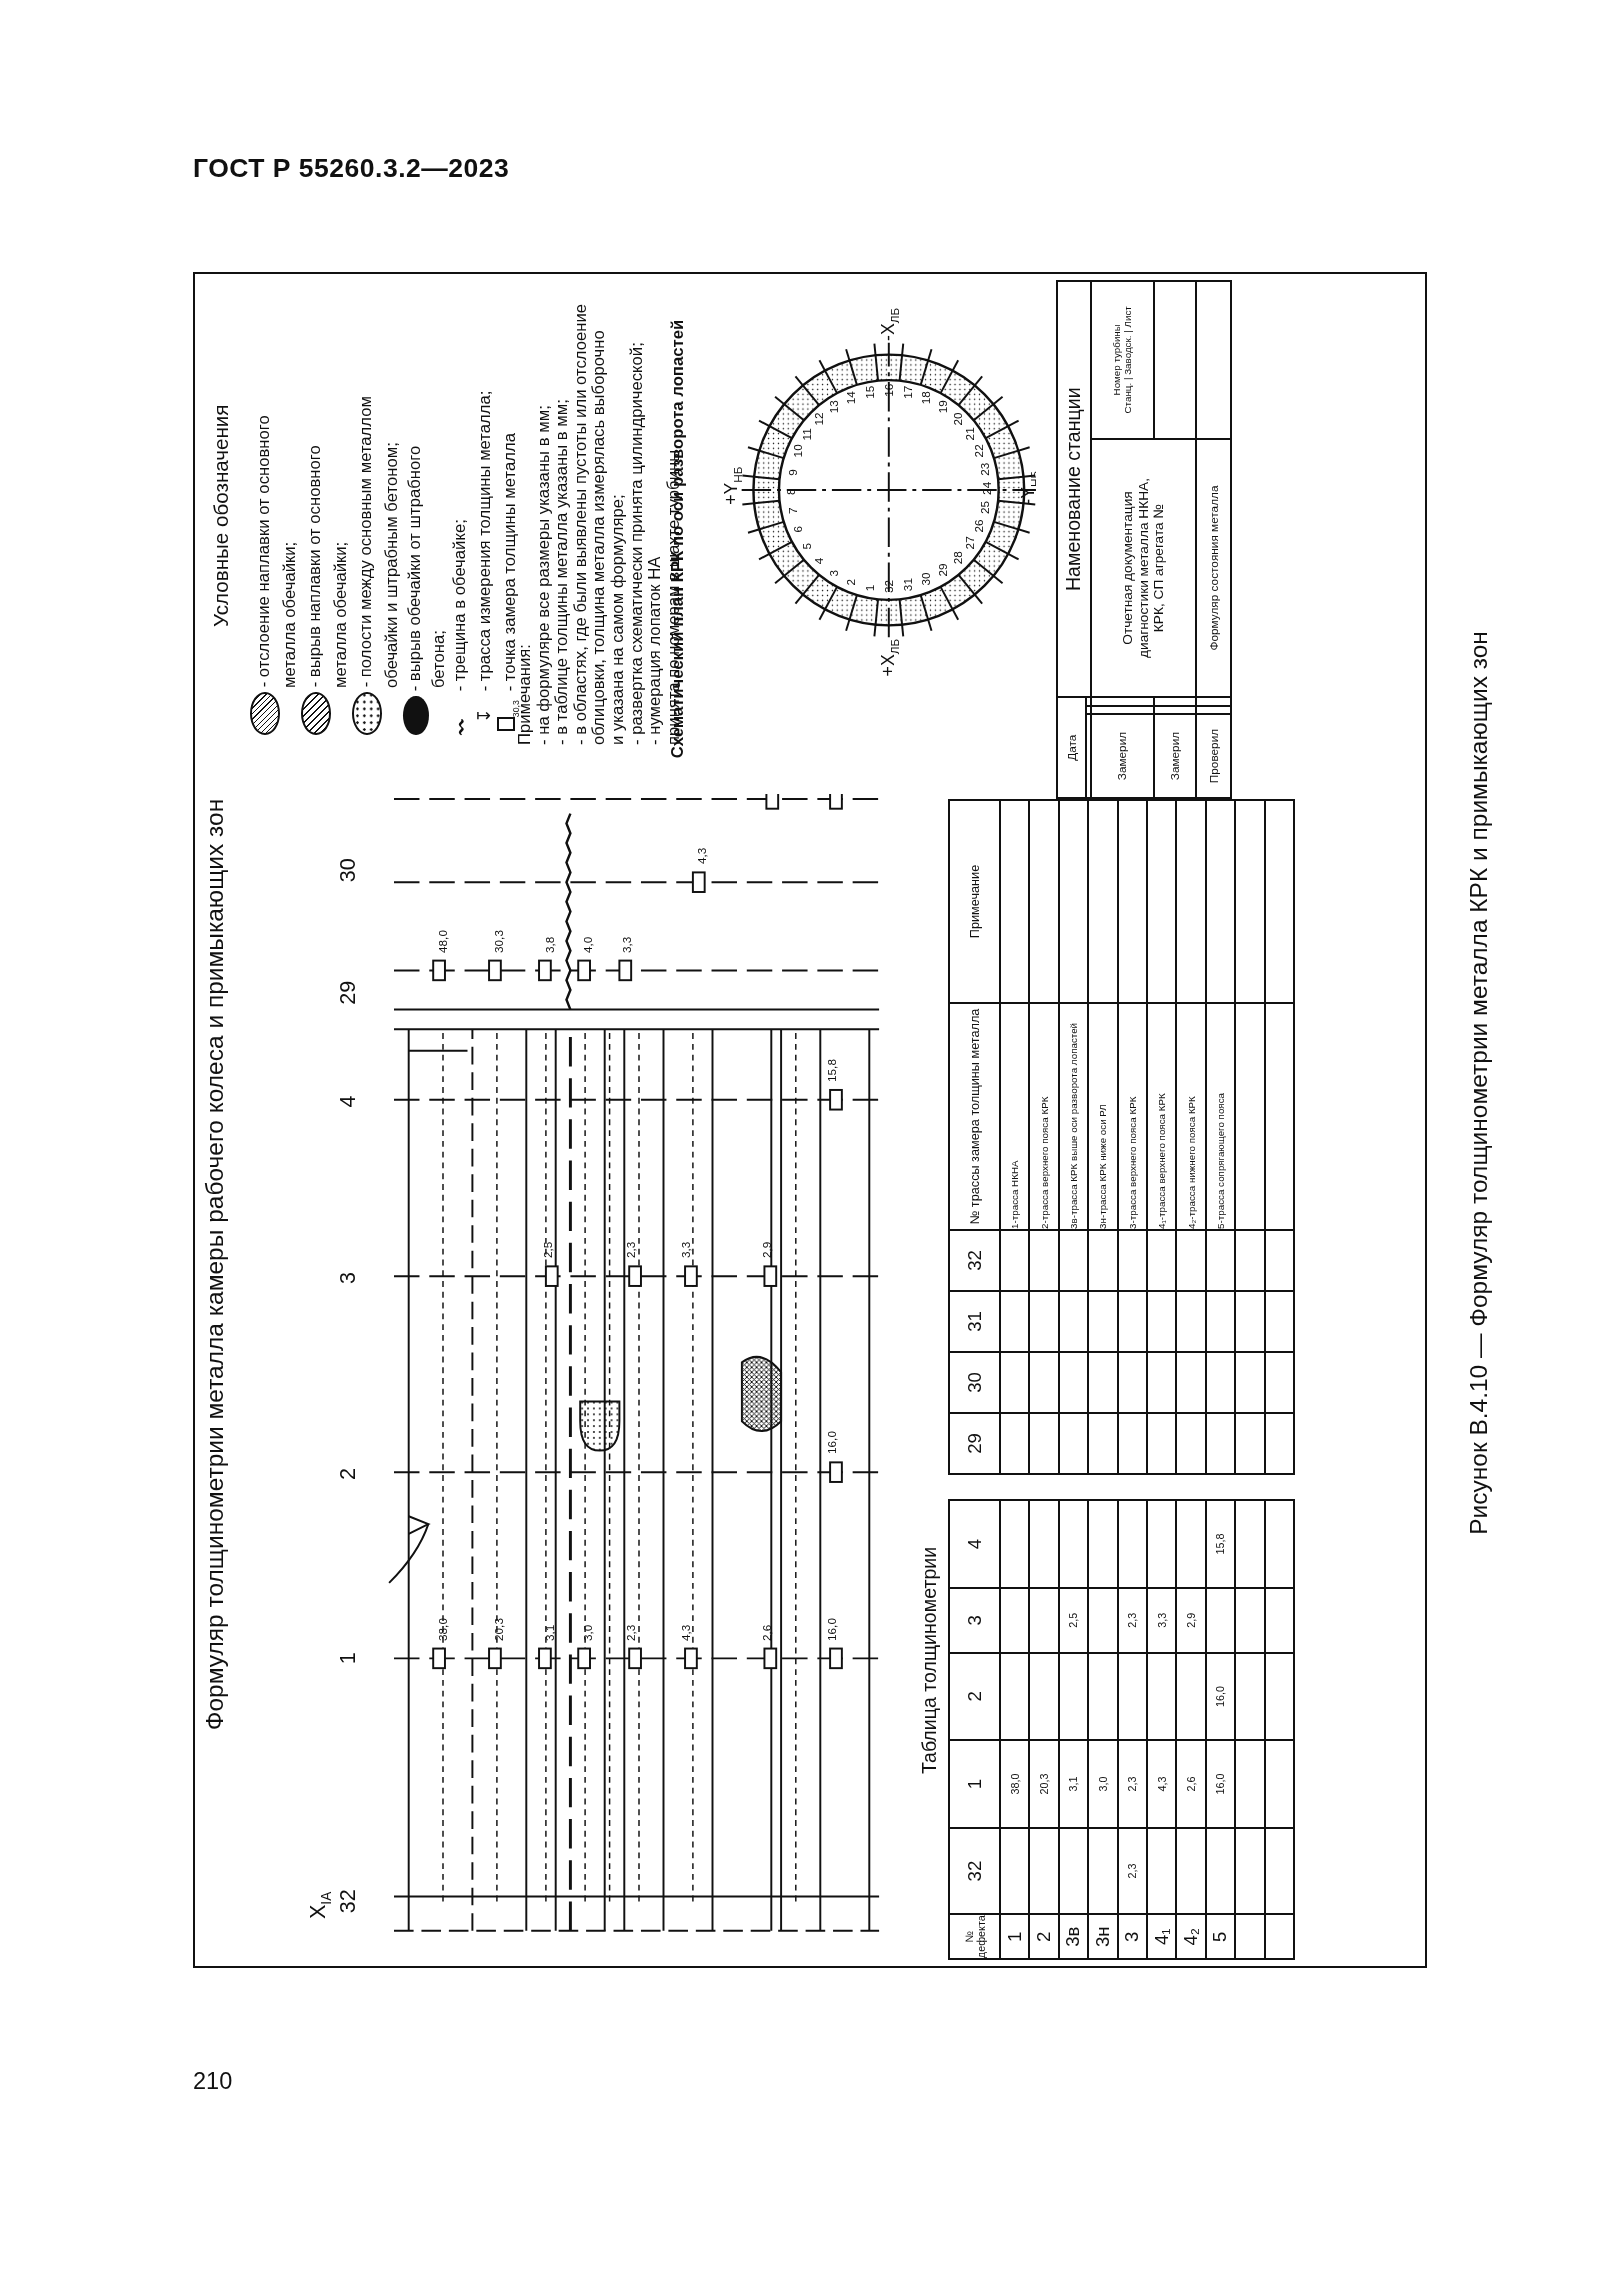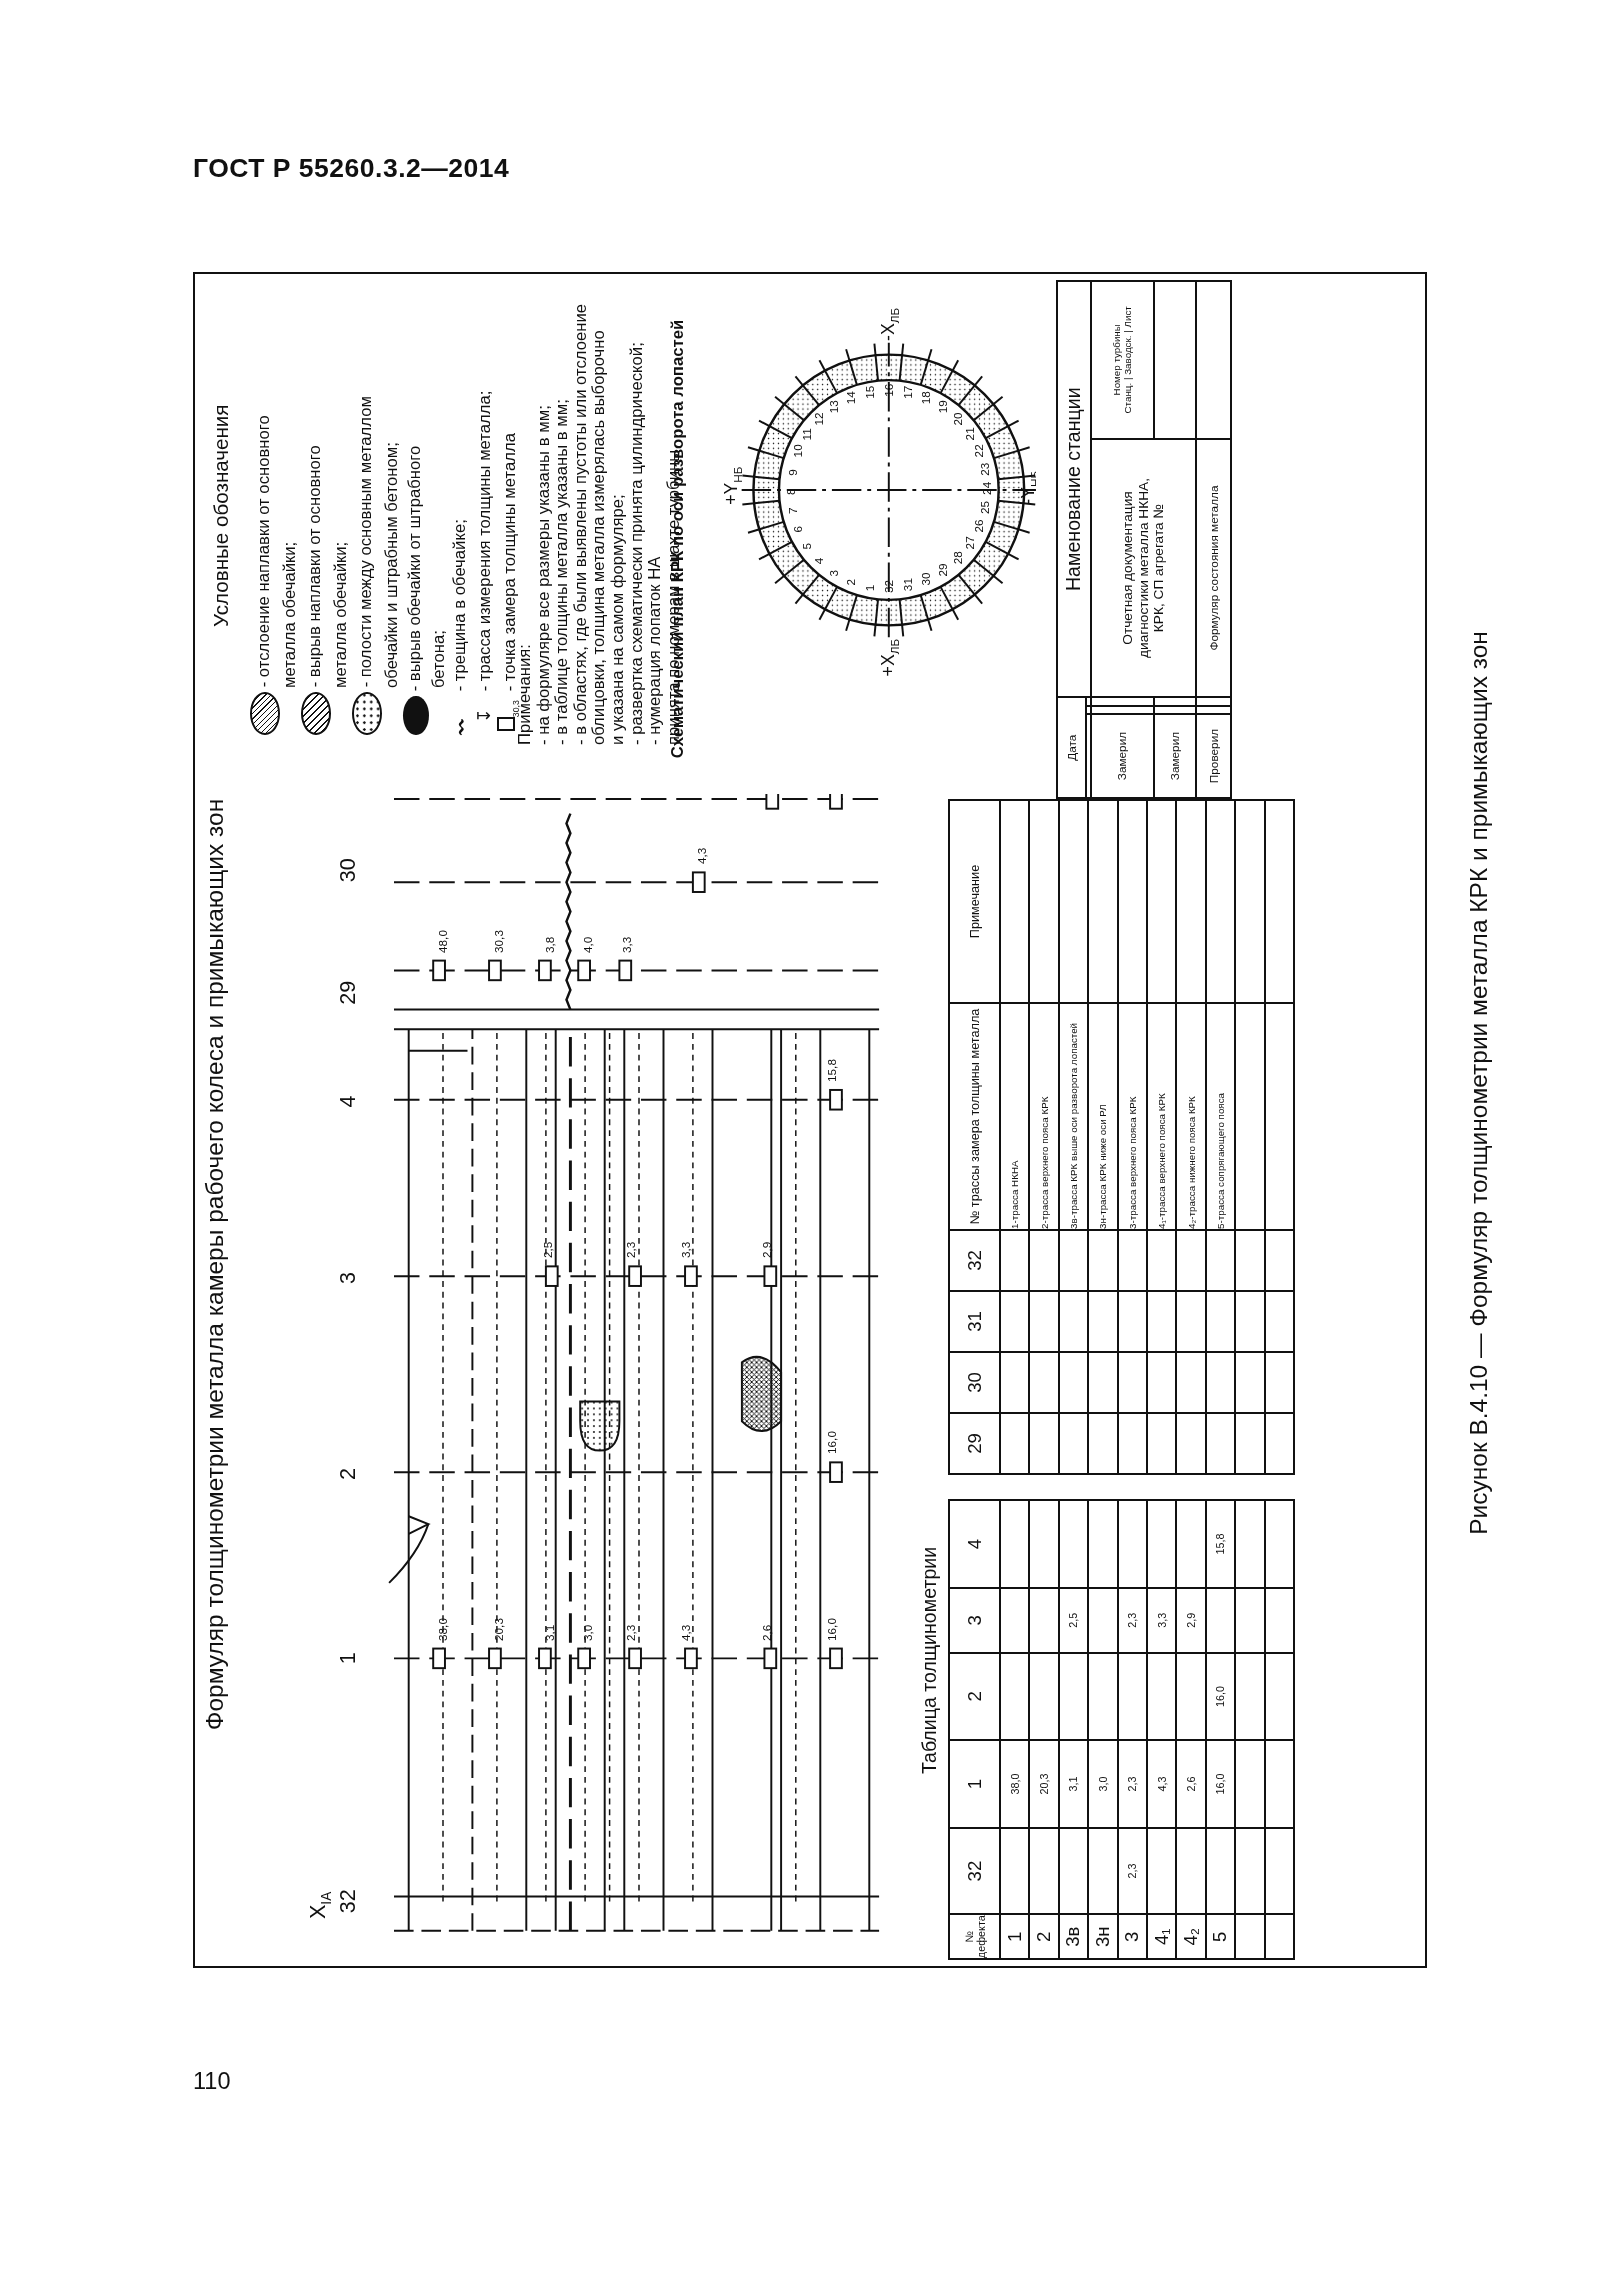--- a/index.html
+++ b/index.html
@@ -25,21 +25,21 @@
   .tt td.first{font-size:18.6px;width:43px;}
   .tb{position:absolute;left:1171px;top:863px;width:519px;height:176px;}
   .tb table{border-collapse:collapse;width:100%;height:100%;}
   .tb td{border:2px solid #111;font-size:11.8px;text-align:center;padding:0 2px;}
   .tb td.big{font-size:19.6px;}
   .val{position:absolute;font-size:11.8px;transform:rotate(0deg);}
 </style>
 </head>
 <body>
 
-<div class="hdr">ГОСТ Р 55260.3.2—2014</div>
+<div class="hdr">ГОСТ Р 55260.3.2—2023</div>
 
 <div class="frame"></div>
 
 <div class="land">
 
   <div class="abs title">Формуляр толщинометрии металла камеры рабочего колеса и примыкающих зон</div>
 
   <svg class="abs" style="left:0;top:39px" width="1176" height="667" viewBox="0 0 1200 680">
     <defs>
       <pattern id="hatch" width="6" height="6" patternUnits="userSpaceOnUse" patternTransform="rotate(45)">
@@ -523,14 +523,14 @@
         </tr>
       </tbody>
     </table>
 
 </div>
 
 <div class="caption-wrap">
   <div class="caption">Рисунок В.4.10 — Формуляр толщинометрии металла КРК и примыкающих зон</div>
 </div>
 
-<div class="pageno">110</div>
+<div class="pageno">210</div>
 
 
 </body></html>

